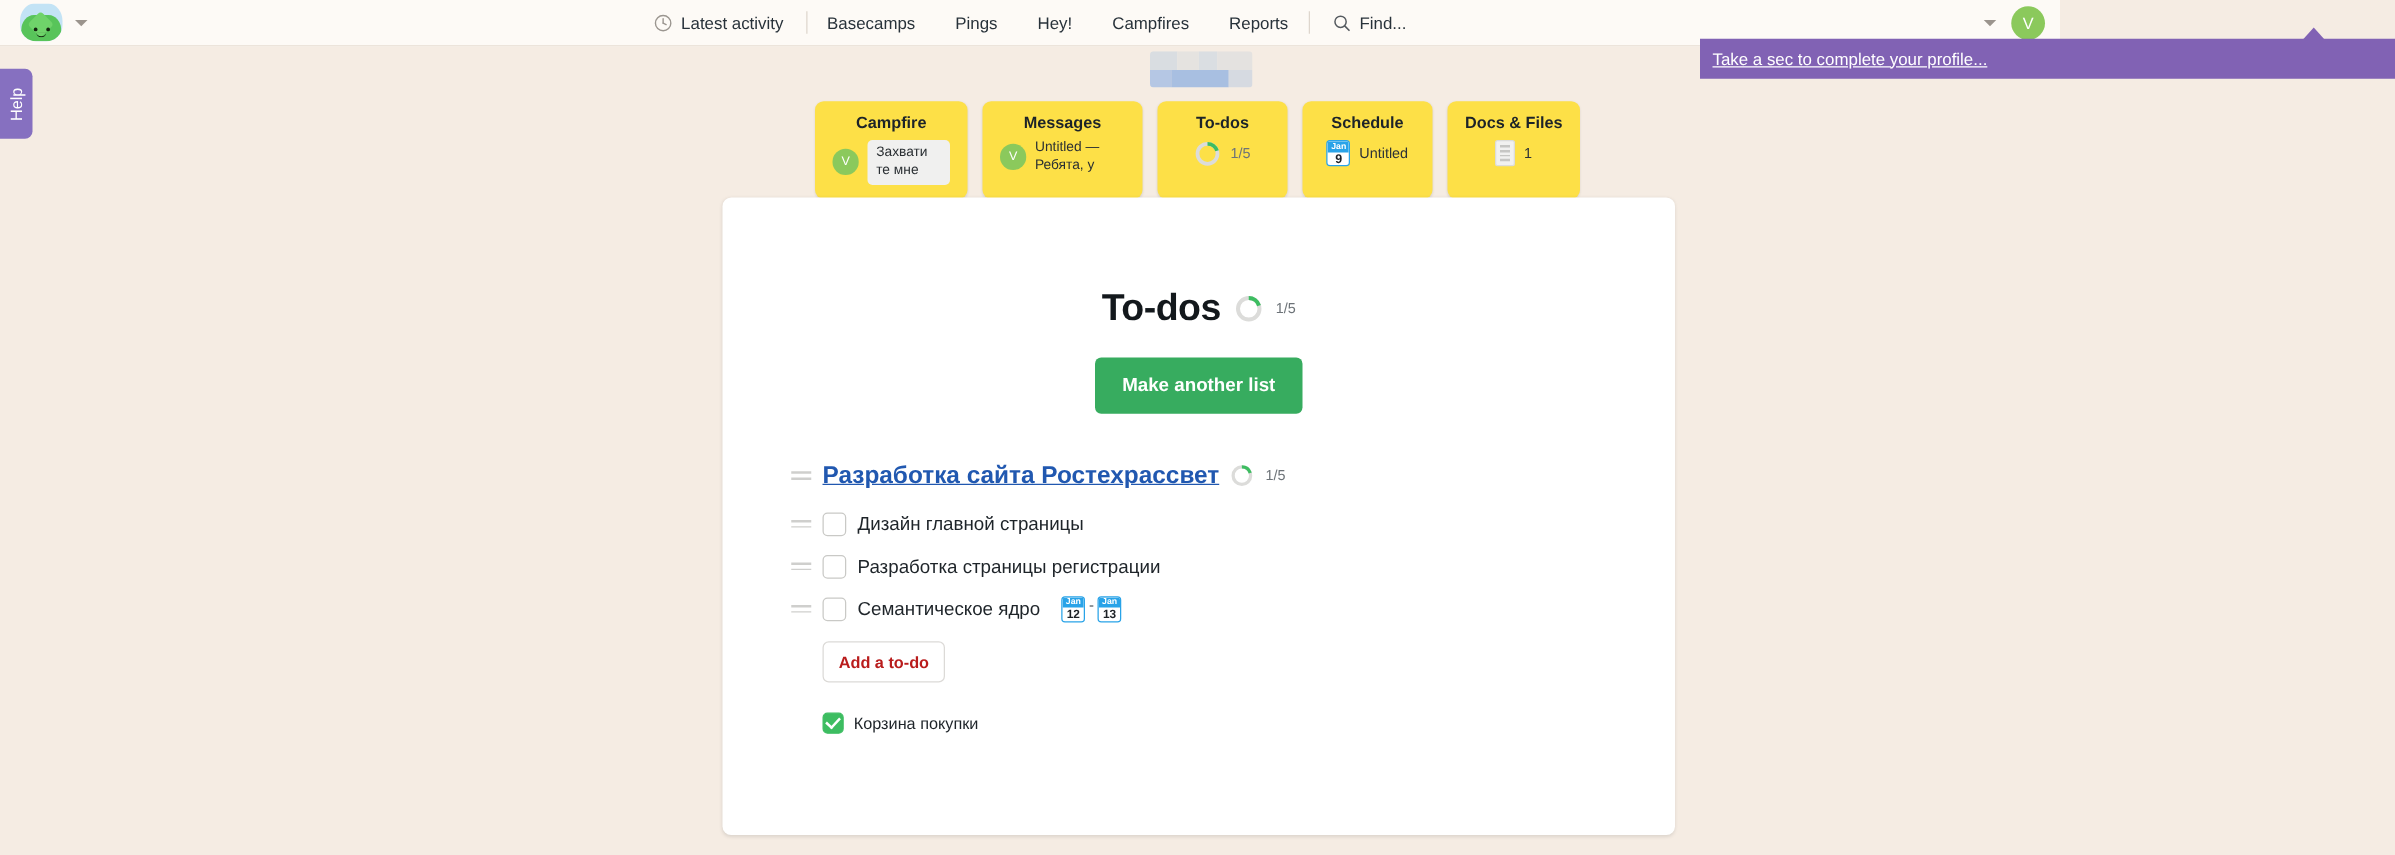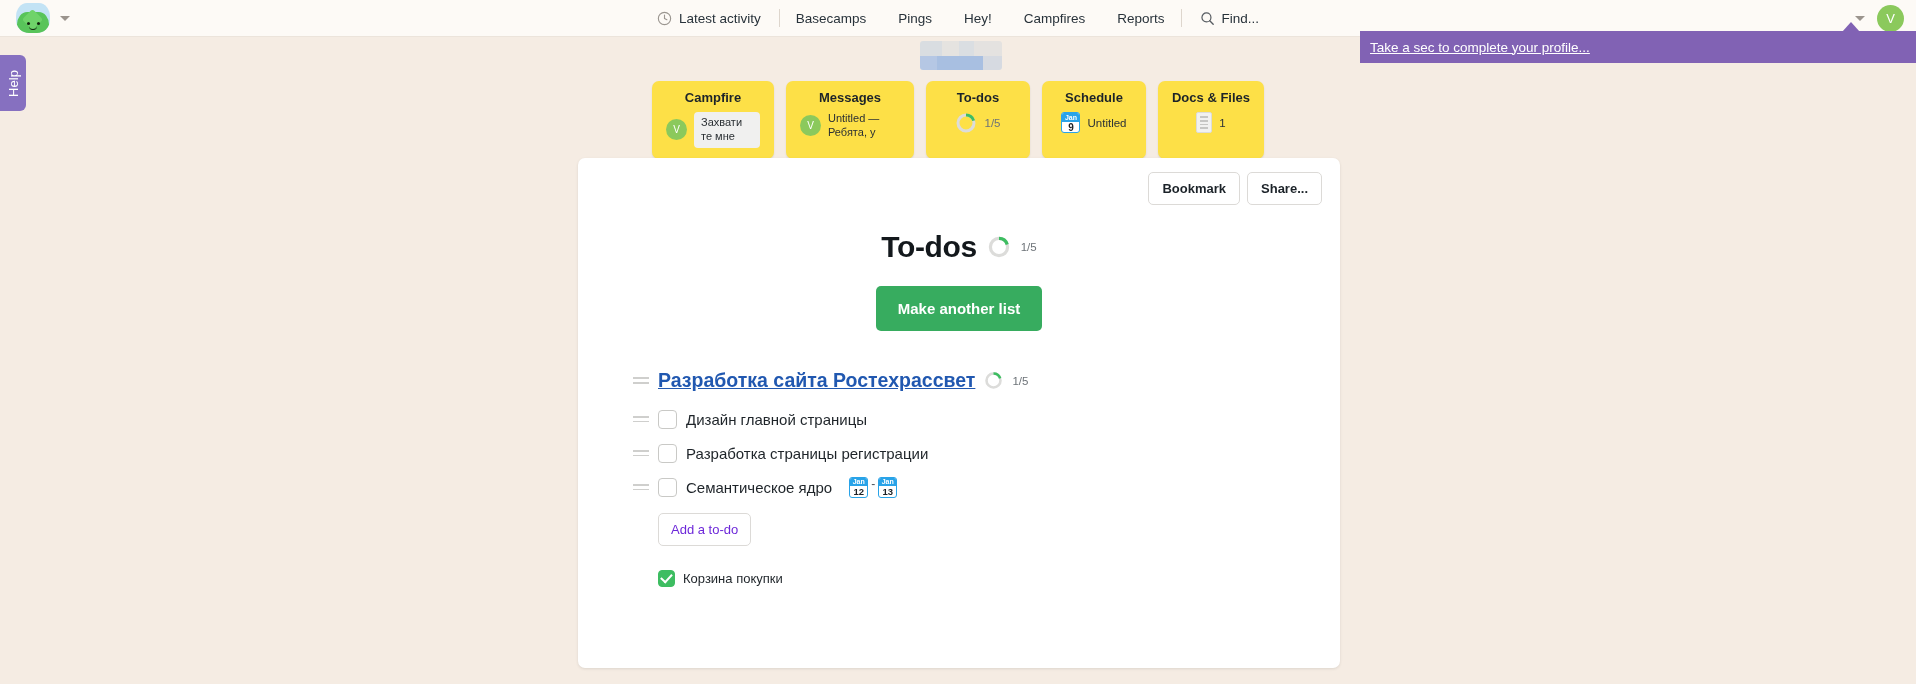--- a/index.html
+++ b/index.html
@@ -8,21 +8,21 @@
     width: 1916px; height: 684px;
     font-family: "Liberation Sans", sans-serif;
     background: #f5ece3;
     overflow: hidden;
     position: relative;
     color: #1c2023;
   }
 
   
   .topbar {
-    position: absolute; top: 0; left: 0; width: 1916px; height: 37px;
+    position: absolute; top: 0; left: 0; width: 1648px; height: 37px;
     background: #fdfaf6;
     display: flex; align-items: center;
     border-bottom: 1px solid #ece4db;
   }
   .logo-wrap { display: flex; align-items: center; margin-left: 16px; }
   .bc-logo {
     width: 34px; height: 30px; position: relative;
     border-radius: 11px 11px 13px 13px / 14px 14px 13px 13px;
     background: #c3e3f5;
     overflow: hidden;
@@ -259,21 +259,21 @@
     background: #29a3e8; color: #fff; font-size: 7px; line-height: 8px;
     width: 100%; text-align: center; font-weight: bold;
   }
   .date-chip .dc-d {
     font-size: 9.5px; line-height: 11px; color: #1d2126; font-weight: bold;
   }
   .dash { color: #4a5056; font-size: 12px; margin: 0 1px; }
   .btn-addtodo {
     margin: 9px 0 0 25px;
     background: #fff; border: 1px solid #dcdad7; border-radius: 5px;
-    font-size: 13px; font-weight: normal; color: #6d28d9;
+    font-size: 13px; font-weight: bold; color: #b91c1c;
     padding: 8px 12px; cursor: pointer;
     font-family: "Liberation Sans", sans-serif;
   }
   .completed-row {
     display: flex; align-items: center; gap: 8px; margin: 24px 4px 0 25px;
   }
   .completed-row .checkbox { width: 17px; height: 17px; }
   .completed-label { font-size: 13px; color: #1e2429; }
   .date-wrap { display: inline-flex; align-items: flex-start; margin-left: 6px; }
 </style>
@@ -398,24 +398,20 @@
         <i></i>
         <i></i>
       </div>
       <span class="tc-sub">1</span>
     </div>
   </div>
 </div>
 
 <div class="panel">
 
-  <div class="panel-actions">
-    <button class="btn-outline">Bookmark</button>
-    <button class="btn-outline">Share...</button>
-  </div>
 
   <div class="page-head">
     <h1>To-dos</h1>
     <div class="donut">
       <svg width="24" height="24" viewBox="0 0 24 24">
         <circle cx="12" cy="12" r="8.6" fill="none" stroke="#dcdcda" stroke-width="3.2"></circle>
         <circle cx="12" cy="12" r="8.6" fill="none" stroke="#3dbd61" stroke-width="3.2" stroke-dasharray="10.8 54.04" stroke-linecap="butt" transform="rotate(-90 12 12)"></circle>
       </svg>
     </div>
     <span class="ratio">1/5</span>

